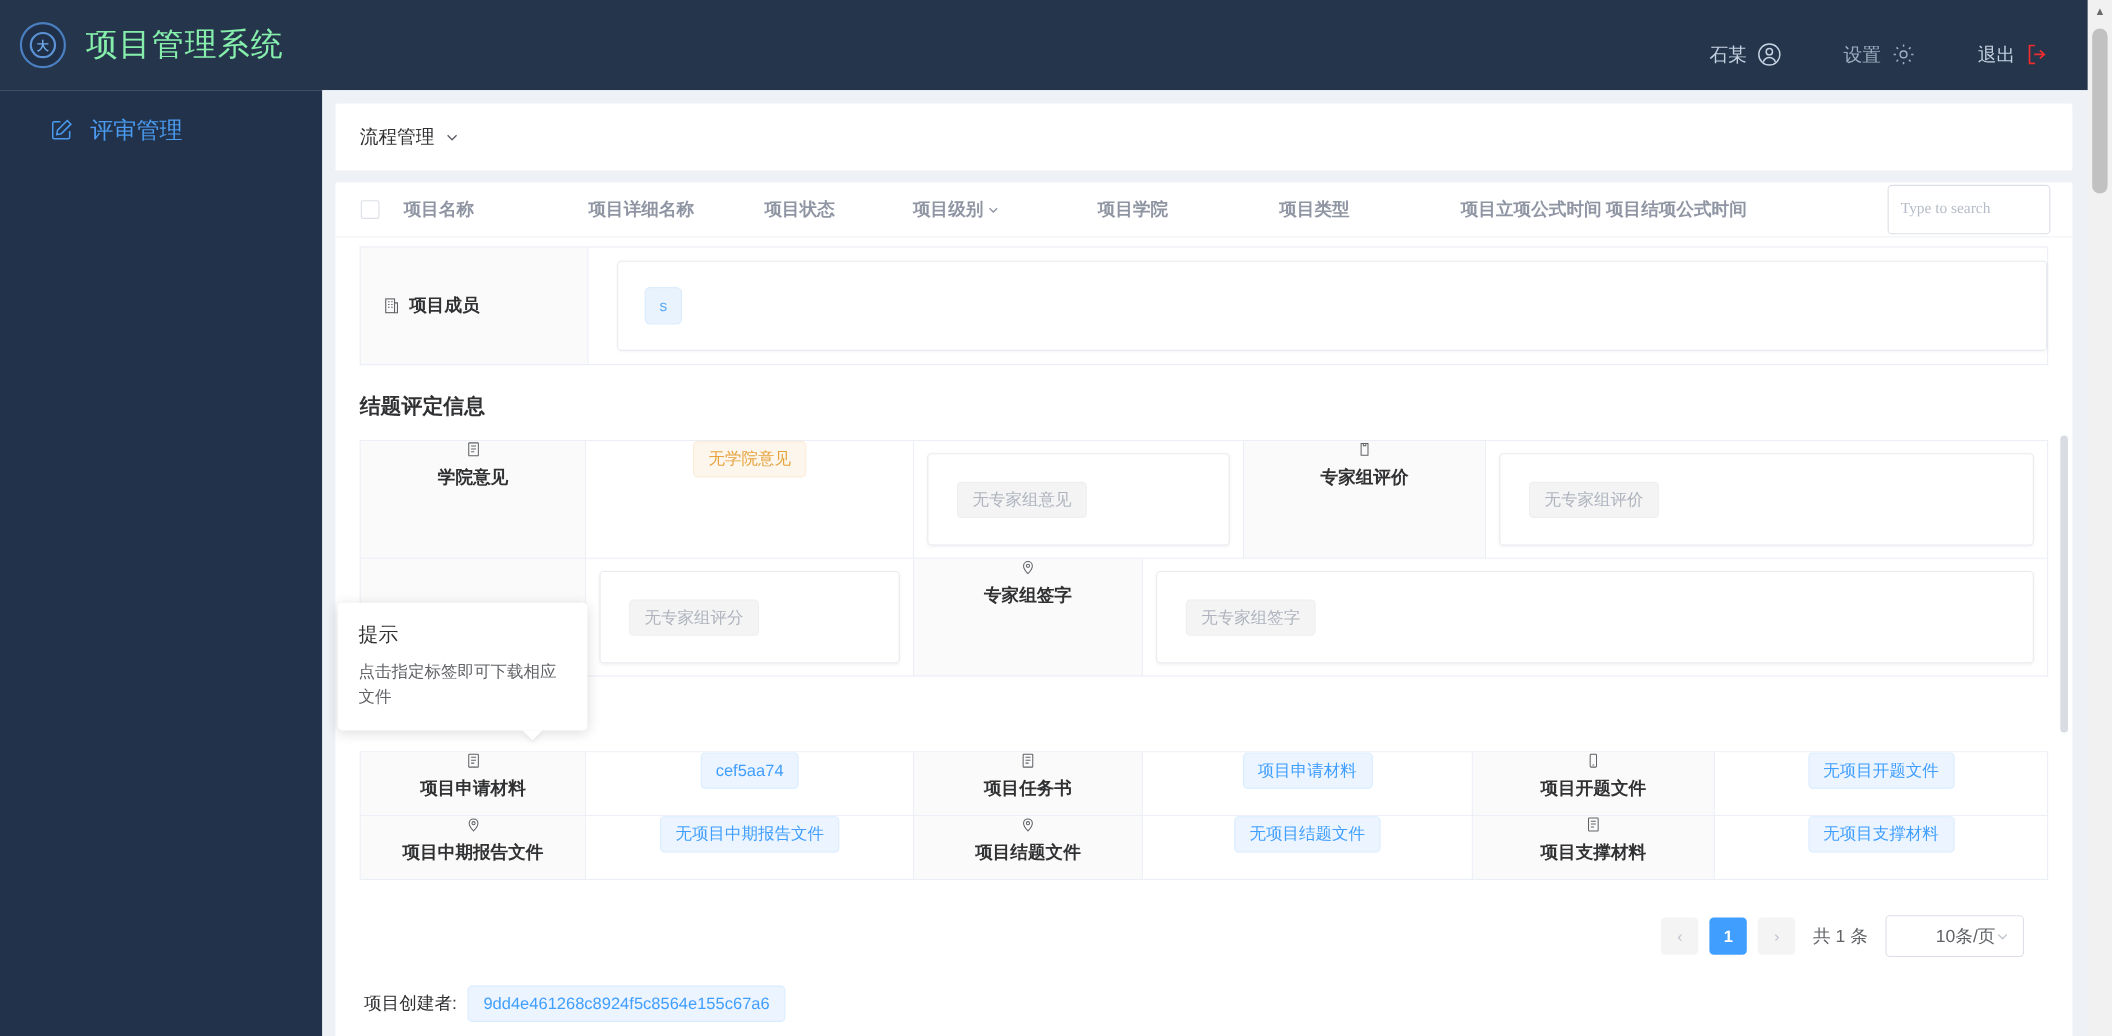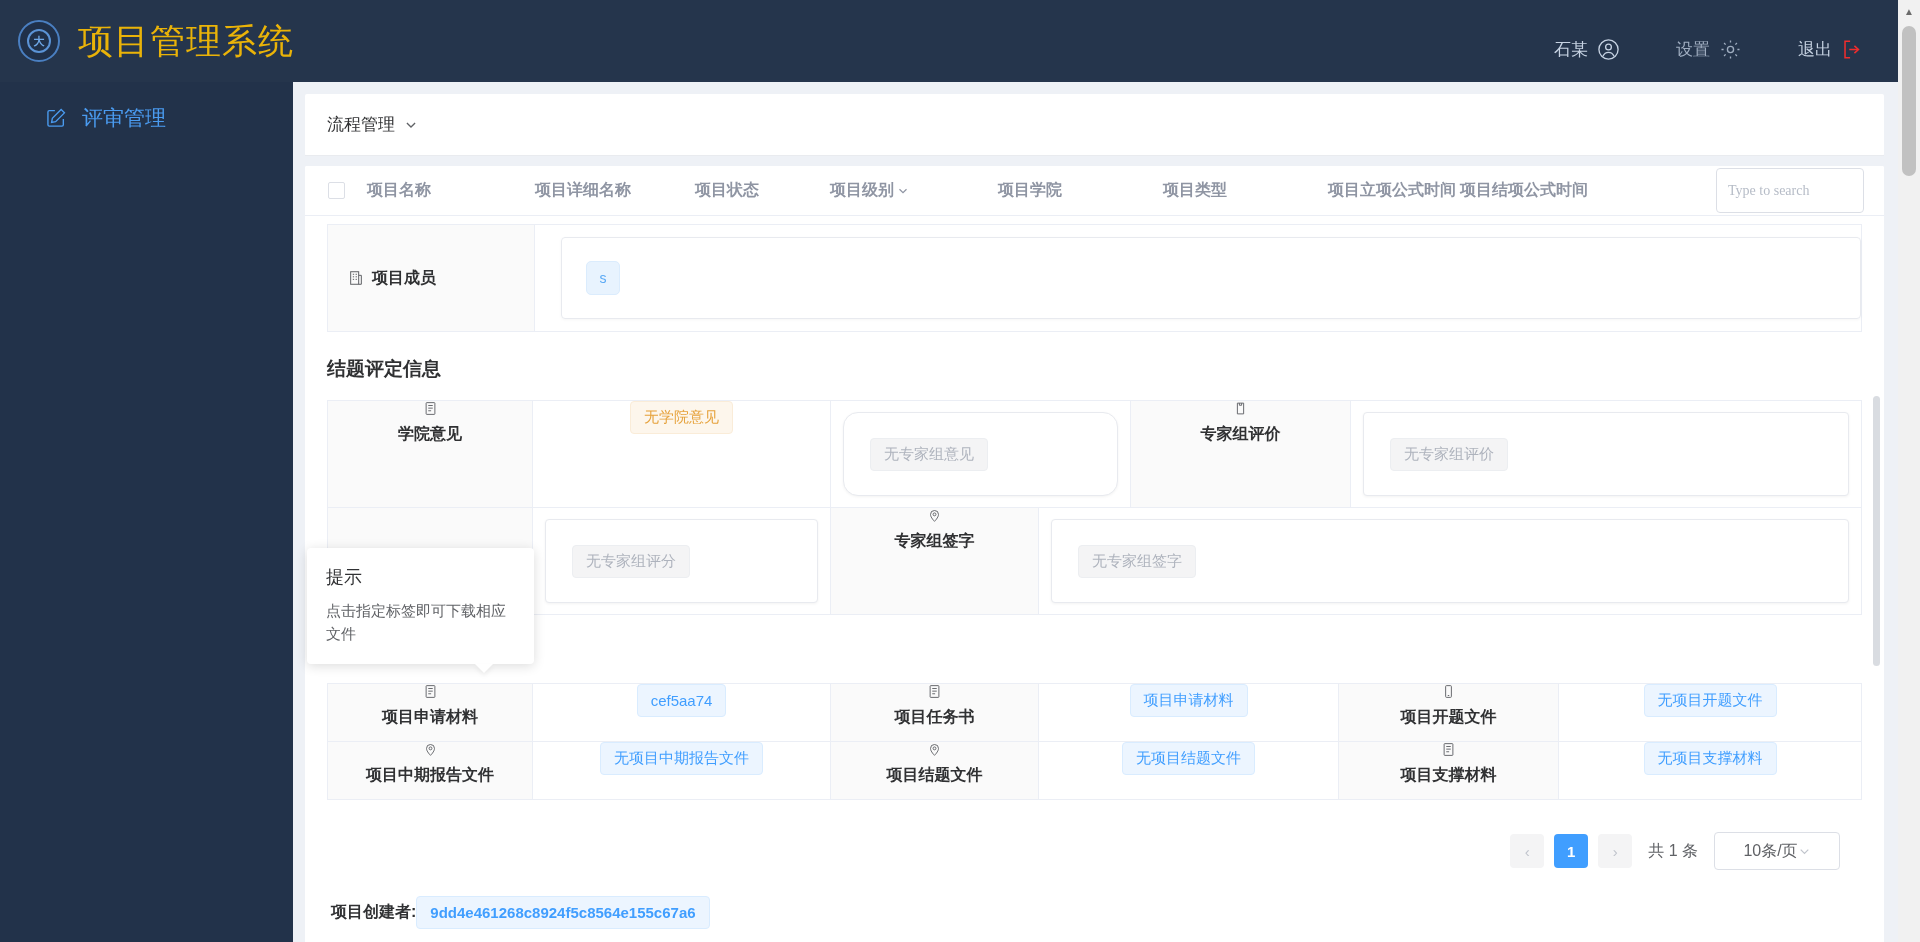--- a/index.html
+++ b/index.html
@@ -23,21 +23,21 @@
     border: 2px solid #4a7fc1; background: #203049;
     display: flex; align-items: center; justify-content: center;
     margin-right: 18px; margin-left: 8px;
   }
   .logo-inner {
     width: 24px; height: 24px; border-radius: 50%;
     border: 2px solid #5b93d6;
     display:flex; align-items:center; justify-content:center;
     font-size: 11px; color:#6fa8e8; font-weight:bold;
   }
-  .brand-title { color: #eab308; font-size: 35px; letter-spacing: 1px; }
+  .brand-title { color: #86efac; font-size: 29px; letter-spacing: 1px; }
   .topbar-right {
     margin-left: auto; display: flex; align-items: center;
     padding-right: 34px; gap: 56px;
   }
   .top-action {
     display: flex; align-items: center; gap: 9px;
     color: #c6d2e2; font-size: 17px; cursor: pointer; margin-top: 16px;
   }
   .top-action.muted { color: #9fadc0; }
   .icon-svg { display:block; }
@@ -186,28 +186,28 @@
   }
   .pg-btn {
     width: 34px; height: 34px; border-radius: 4px; background: #f4f4f5;
     display: flex; align-items: center; justify-content: center;
     color: #c0c4cc; font-size: 15px; cursor: pointer;
   }
   .pg-btn.active { background: #409eff; color: #fff; font-weight: bold; }
   .pg-total { font-size: 16px; color: #606266; margin: 0 6px; }
   .pg-select {
     width: 126px; height: 38px; border: 1px solid #dcdfe6; border-radius: 4px;
-    display: flex; align-items: center; justify-content: center;
+    display: flex; align-items: center; justify-content: flex-end;
     padding: 0 12px; font-size: 16px; color: #606266; cursor: pointer;
   }
 
   .creator-row {
-    display: flex; align-items: center; 
+    display: flex; align-items: center; gap: 10px;
     padding: 14px 0 0 26px; font-size: 16px;
-    font-weight: bold; color: #303133;
+    font-weight: normal; color: #303133;
   }
 
   
   .vscroll-outer {
     position: absolute; right: 0; top: 0; width: 22px; bottom: 0;
     background: #f1f1f1;
   }
   .vscroll-thumb {
     position: absolute; left: 4px; top: 26px; width: 14px; height: 150px;
     background: #c1c1c1; border-radius: 7px;
@@ -358,21 +358,21 @@
                   <rect x="5" y="2.6" width="14" height="18.8" rx="1"></rect>
                   <path d="M8.4 7.2h7.2M8.4 11.4h7.2M8.4 15.6h4.6"></path>
                 </svg>
               </span>
               <span>学院意见</span>
             </div>
             <div class="desc-content" style="width:298px;">
               <span class="tag tag-orange">无学院意见</span>
             </div>
             <div class="desc-content" style="width:300px;padding:0 12px;">
-              <div class="cell-card" style="width:100%;border-radius:15px;">
+              <div class="cell-card" style="width:100%;">
                 <span class="tag tag-gray">无专家组意见</span>
               </div>
             </div>
             <div class="desc-label" style="width:220px;">
               <span>
                 <svg class="icon-svg" width="15" height="15" viewBox="0 0 24 24" fill="none" stroke="#606266" stroke-width="1.5">
                   <path d="M7 3.4h10v17.2H7z"></path>
                   <path d="M10.2 3.4v3.4h3.6V3.4"></path>
                 </svg>
               </span>

